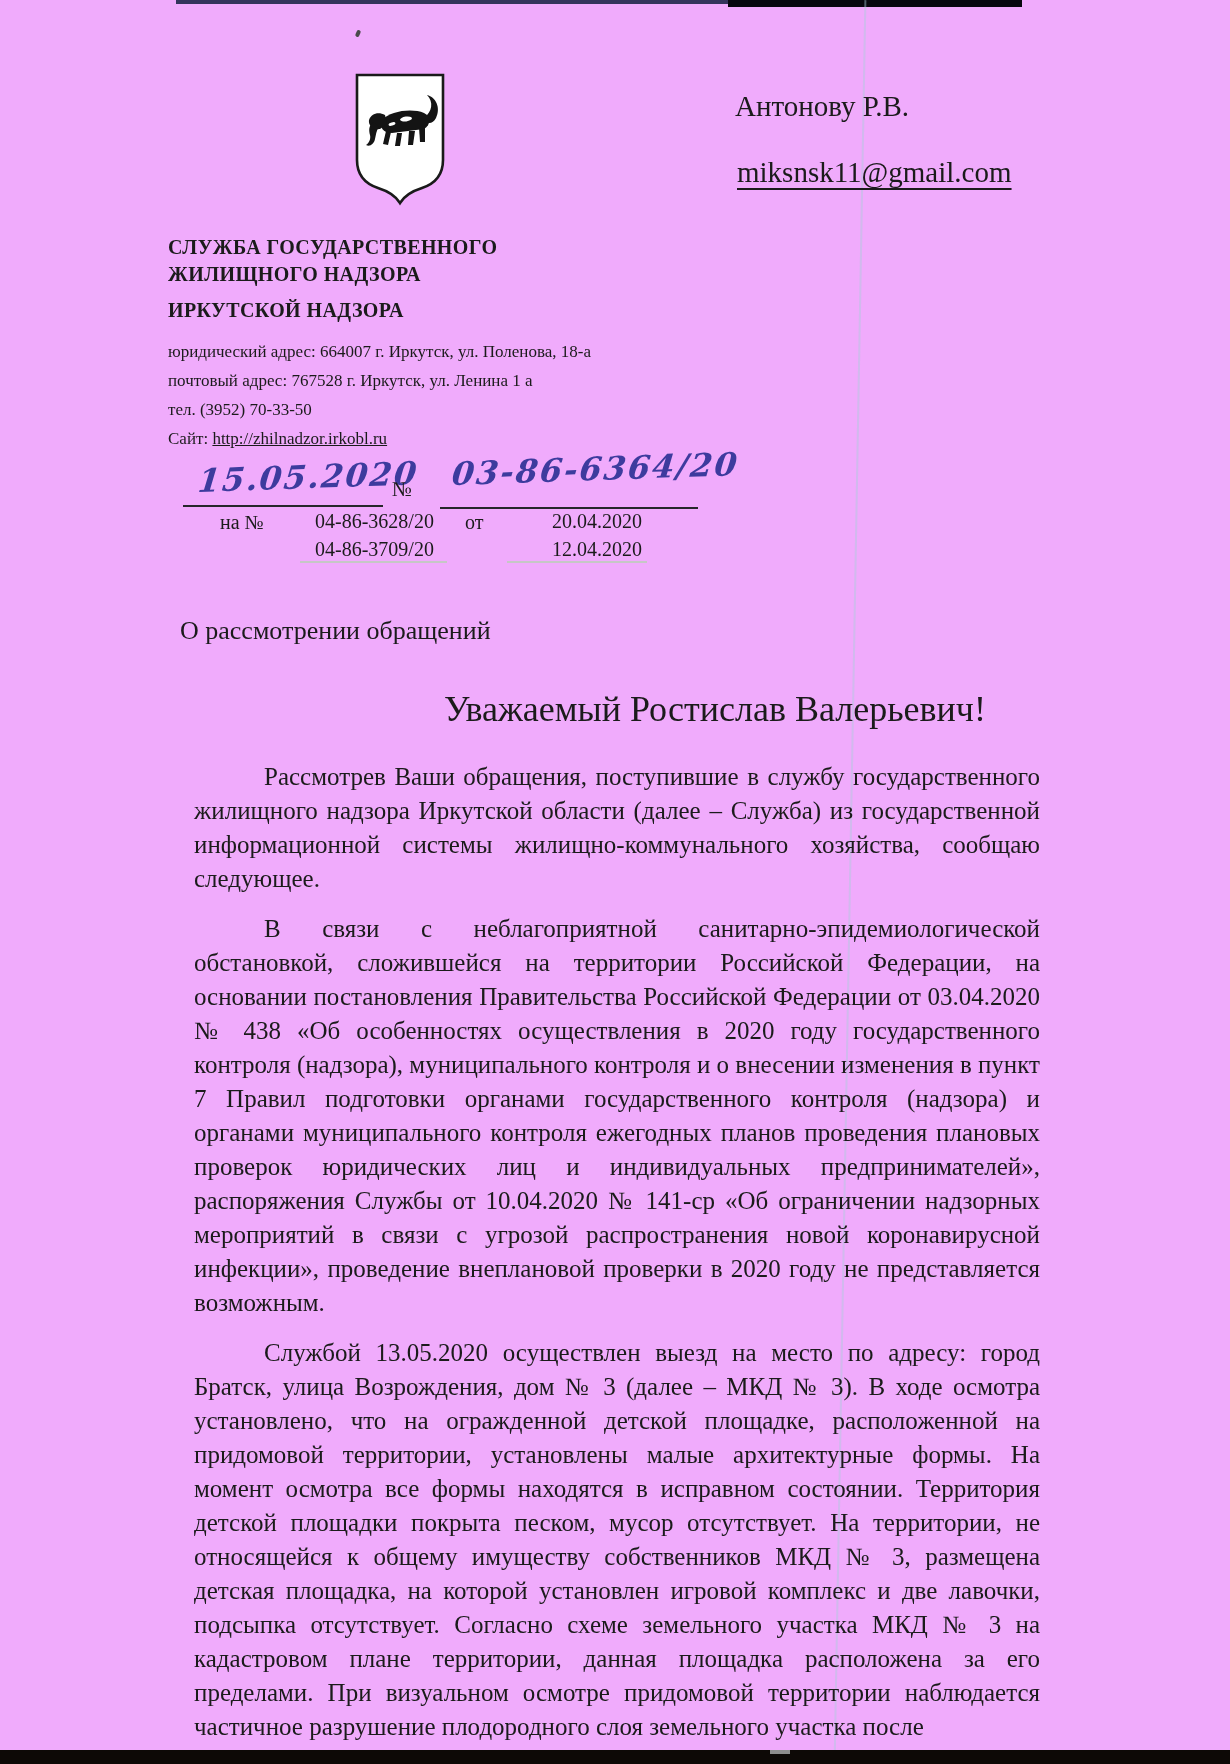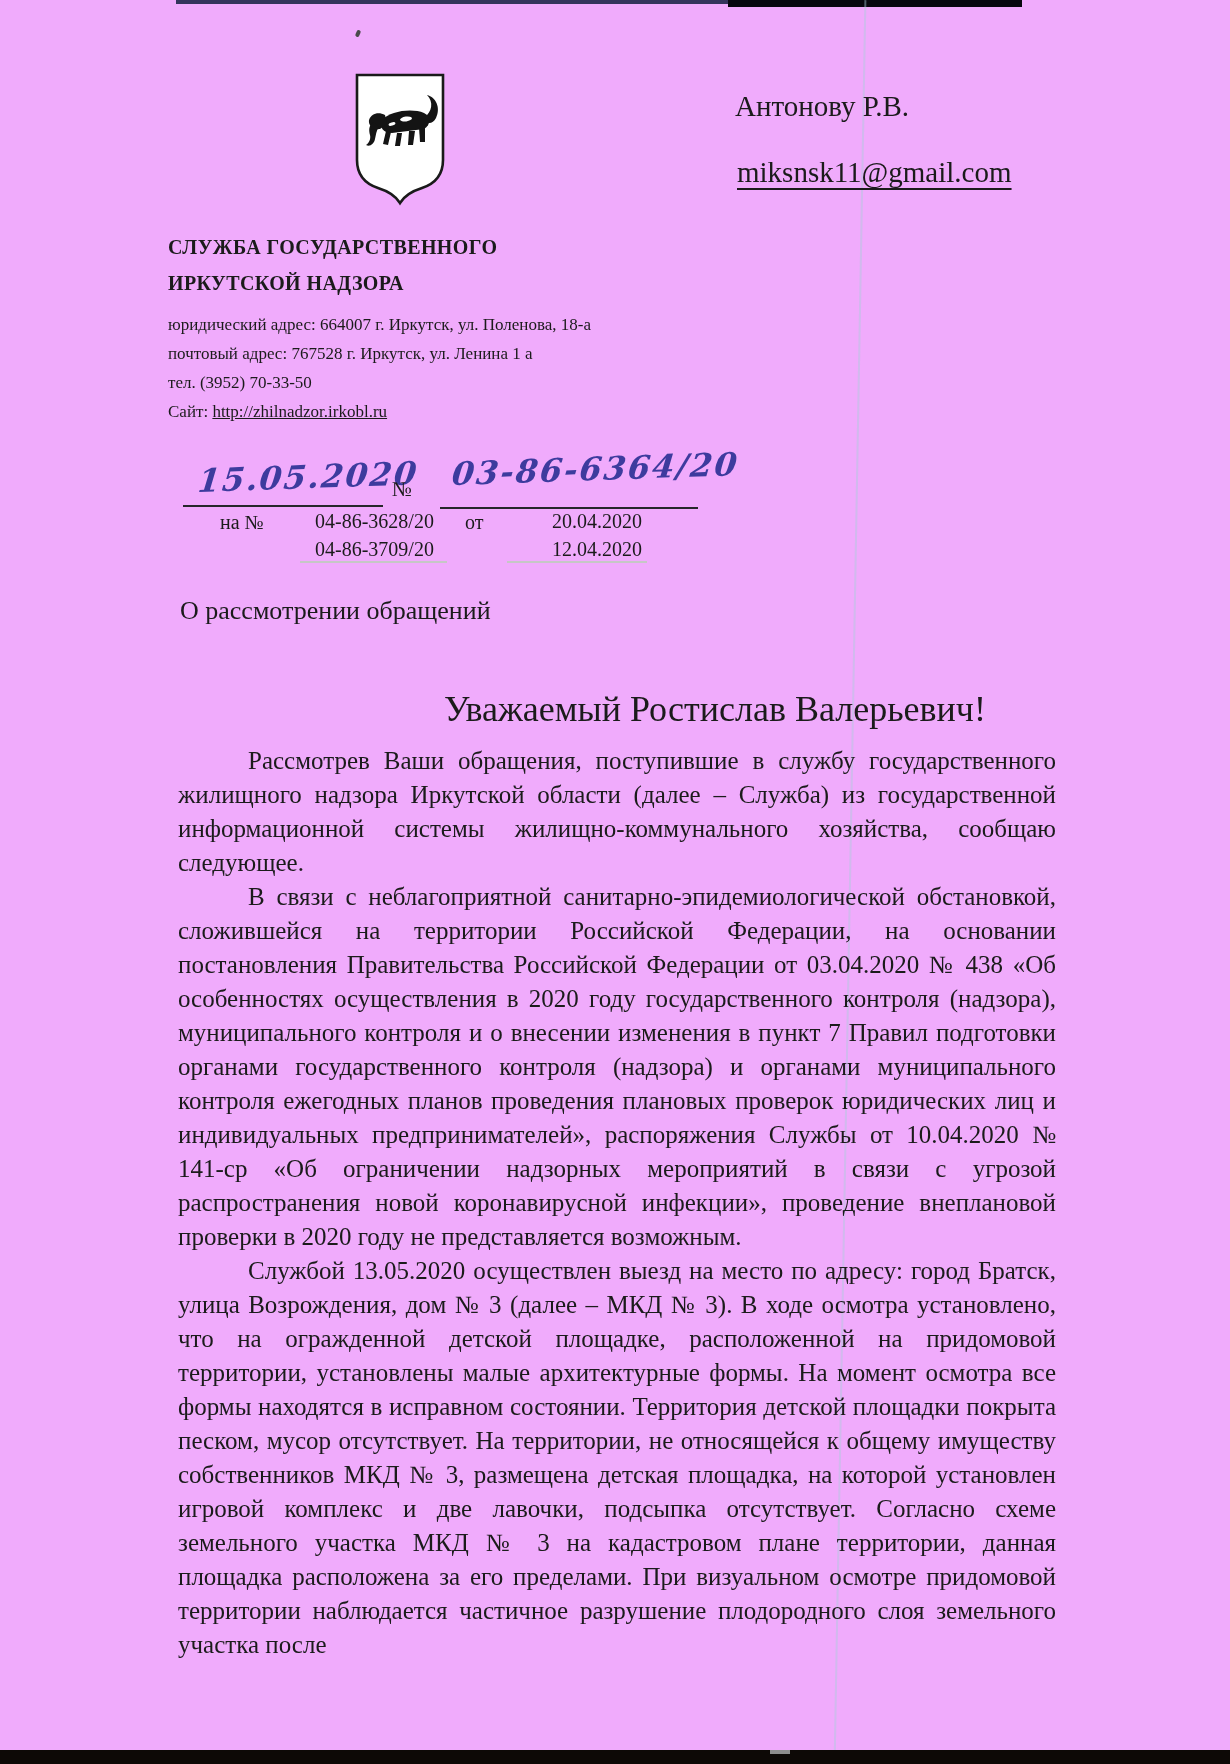--- a/index.html
+++ b/index.html
@@ -43,25 +43,25 @@
   .gray-line-1{left:300px;top:561px;width:147px;}
   .gray-line-2{left:507px;top:561px;width:140px;}
   .ref-text{font-size:20px;white-space:nowrap;text-align:right;}
   .ref-na{left:220px;top:511px;}
   .ref-num1{left:315px;top:510px;}
   .ref-ot{left:465px;top:511px;}
   .ref-date1{left:552px;top:510px;}
   .ref-num2{left:315px;top:538px;}
   .ref-date2{left:552px;top:538px;}
   
-  .subject{left:180px;top:596px;font-size:26px;white-space:nowrap;}
+  .subject{left:180px;top:616px;font-size:26px;white-space:nowrap;}
   .salutation{left:444px;top:688px;font-size:36px;white-space:nowrap;}
   .body-text{left:178px;top:744px;width:878px;text-align:justify;
     font-size:25px;line-height:34px;}
-  .body-text p{margin:0;text-indent:70px;}
+  .body-text p{margin:16px;text-indent:70px;}
 </style>
 </head>
 <body>
 
 <div class="page">
 
   <div class="abs top-band-left"></div>
   <div class="abs top-band-right"></div>
   <div class="abs fold-line"></div>
   <div class="abs speck"></div>
@@ -82,20 +82,21 @@
       <ellipse cx="54" cy="47" rx="6" ry="2.4" fill="#ffffff" transform="rotate(-8 54 47)"></ellipse>
       <ellipse cx="40" cy="52" rx="3.5" ry="1.6" fill="#ffffff" transform="rotate(-15 40 52)"></ellipse>
     </svg>
   </div>
 
   <div class="abs recipient-name">Антонову Р.В.</div>
   <a href="#" class="abs recipient-email">miksnsk11@gmail.com</a>
 
   <div class="abs org">
     <div class="org-bold">СЛУЖБА ГОСУДАРСТВЕННОГО</div>
+    <div class="org-bold">ЖИЛИЩНОГО НАДЗОРА</div>
     <div class="org-bold org-bold-3">ИРКУТСКОЙ НАДЗОРА</div>
     <div class="org-addr org-addr-first">юридический адрес: 664007 г. Иркутск, ул. Поленова, 18-а</div>
     <div class="org-addr">почтовый адрес: 767528 г. Иркутск, ул. Ленина 1 а</div>
     <div class="org-addr">тел. (3952) 70-33-50</div>
     <div class="org-addr org-site"><span>Сайт: </span><a href="#" class="site-url">http://zhilnadzor.irkobl.ru</a></div>
   </div>
 
   <div class="abs hw hw-date">15.05.2020</div>
   <div class="abs num-sign">№</div>
   <div class="abs hw hw-number">03-86-6364/20</div>

